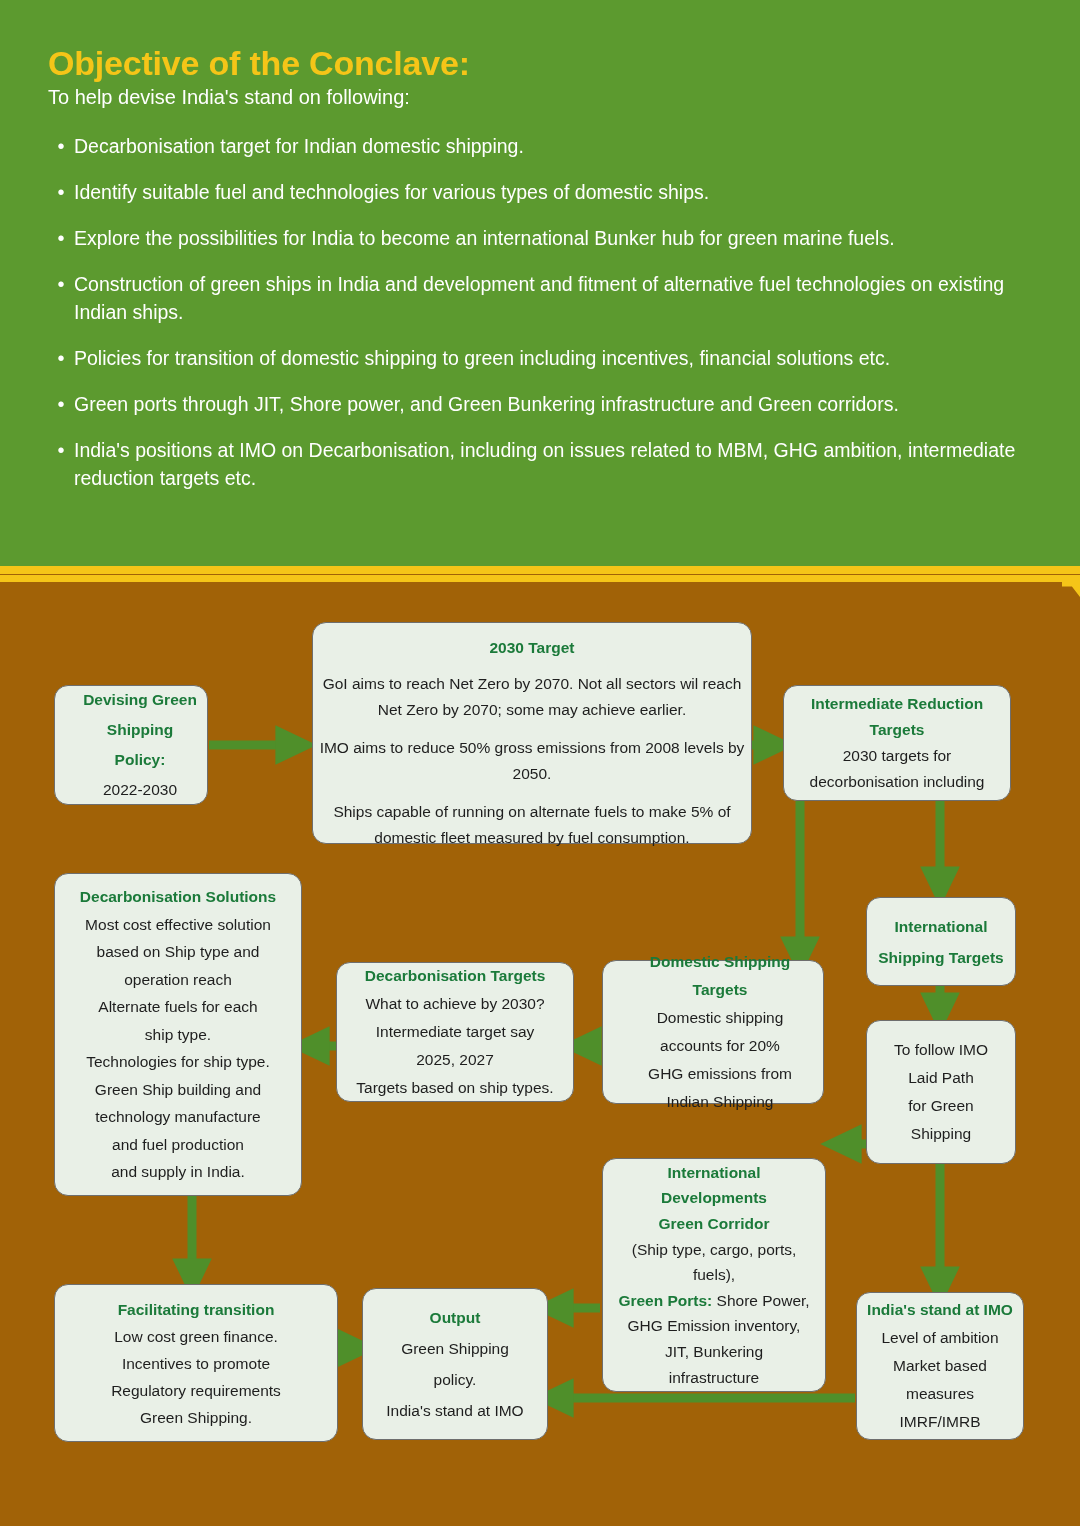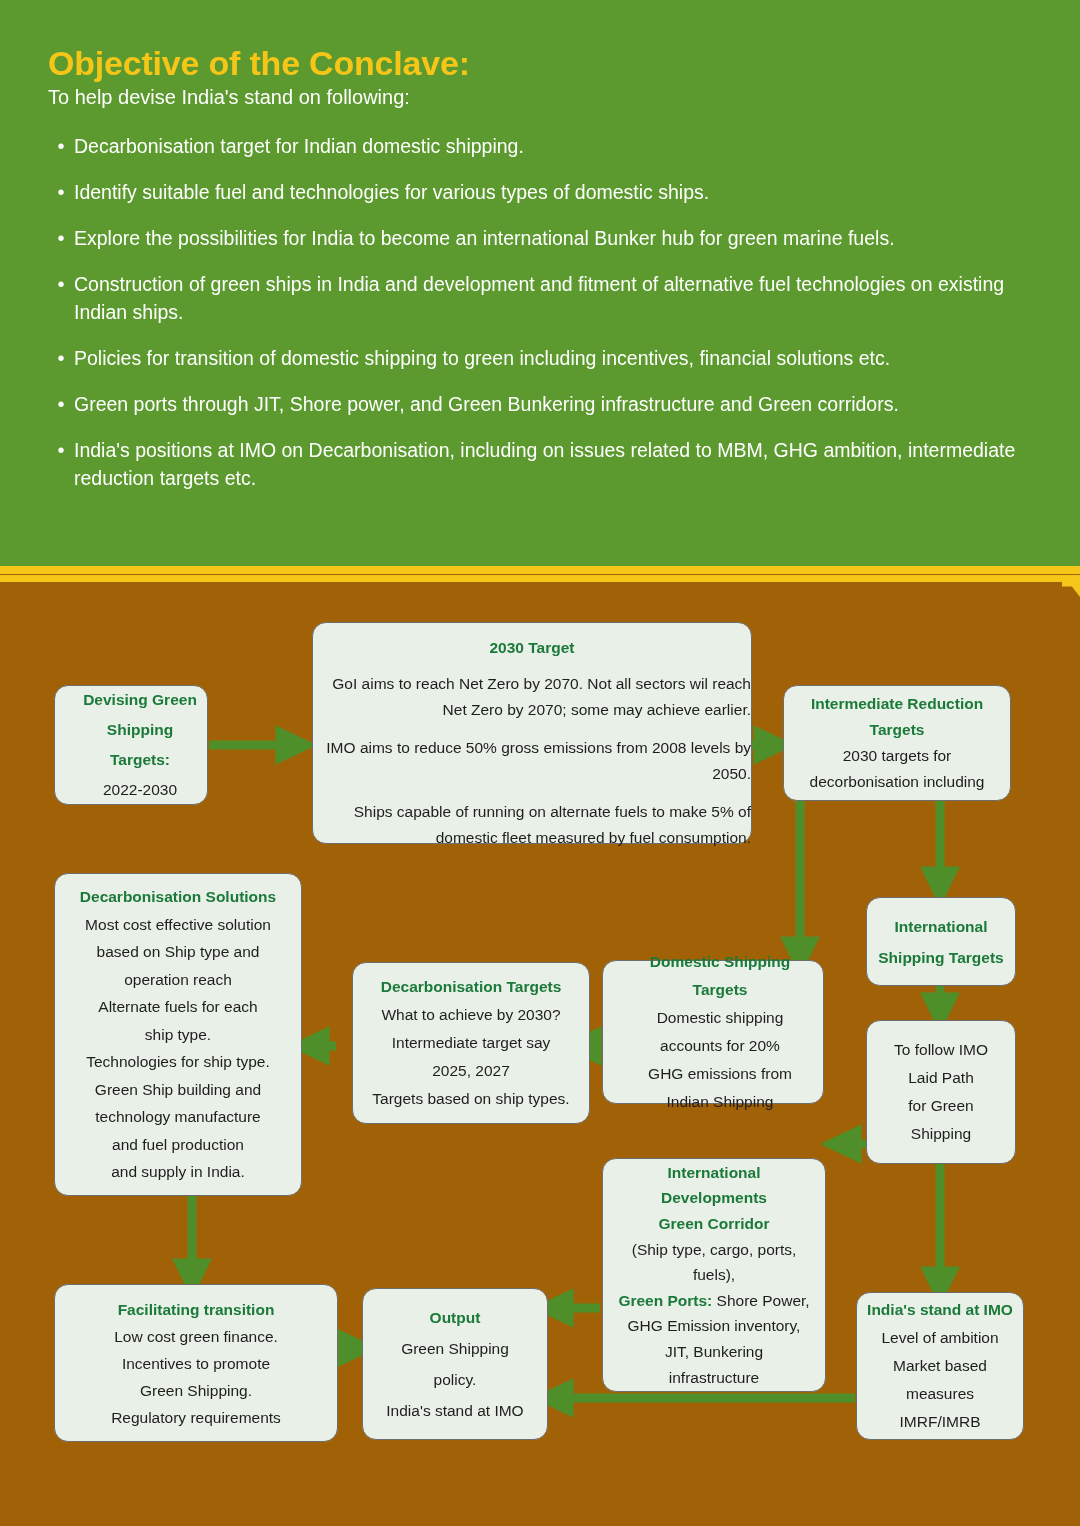--- a/index.html
+++ b/index.html
@@ -112,21 +112,21 @@
     display: flex;
     flex-direction: column;
     justify-content: center;
     padding: 6px 10px;
   }
   .node .t-head {
     color: #1b7a3a;
     font-weight: bold;
   }
   .node p { margin: 0; }
-  .node .para { text-align: right; margin-bottom: 12px; }
+  .node .para { text-align: center; margin-bottom: 12px; }
   .node .para:last-child { margin-bottom: 0; }
 
   
   #arrows {
     position: absolute;
     left: 0; top: 0;
     width: 1080px; height: 938px;
     z-index: 1;
   }
 </style>
@@ -210,21 +210,21 @@
         <line x1="338" y1="760" x2="358" y2="760"></line>
 
         <line x1="600" y1="720" x2="552" y2="720"></line>
 
         <path d="M855,810 L552,810"></path>
       </g>
     </svg>
 
     <div class="node" style="left:54px; top:97px; width:154px; height:120px; line-height:30px;padding-left:28px;">
       <p class="t-head">Devising Green</p>
-      <p class="t-head">Shipping Targets:</p>
+      <p class="t-head">Shipping Policy:</p>
       <p>2022-2030</p>
     </div>
 
     <div class="node" style="left:312px; top:34px; width:440px; height:222px; justify-content:flex-start; padding:12px 0;">
       <p class="t-head" style="margin-bottom:10px;">2030 Target</p>
       <p class="para">GoI aims to reach Net Zero by 2070. Not all sectors wil reach Net Zero by 2070; some may achieve earlier.</p>
       <p class="para">IMO aims to reduce 50% gross emissions from 2008 levels by 2050.</p>
       <p class="para">Ships capable of running on alternate fuels to make 5% of domestic fleet measured by fuel consumption.</p>
     </div>
 
@@ -248,21 +248,21 @@
     </div>
 
     <div class="node" style="left:602px; top:372px; width:222px; height:144px; line-height:28px;padding-left:24px;">
       <p class="t-head">Domestic Shipping Targets</p>
       <p>Domestic shipping</p>
       <p>accounts for 20%</p>
       <p>GHG emissions from</p>
       <p>Indian Shipping</p>
     </div>
 
-    <div class="node" style="left:352px; top:374px; width:238px; height:162px; line-height:28px;">
+    <div class="node" style="left:336px; top:374px; width:238px; height:140px; line-height:28px;">
       <p class="t-head">Decarbonisation Targets</p>
       <p>What to achieve by 2030?</p>
       <p>Intermediate target say</p>
       <p>2025, 2027</p>
       <p>Targets based on ship types.</p>
     </div>
 
     <div class="node" style="left:54px; top:285px; width:248px; height:323px; line-height:27.5px;">
       <p class="t-head">Decarbonisation Solutions</p>
       <p>Most cost effective solution</p>
@@ -286,22 +286,22 @@
       <p><span class="t-head">Green Ports:</span><span> Shore Power,</span></p>
       <p>GHG Emission inventory,</p>
       <p>JIT, Bunkering</p>
       <p>infrastructure</p>
     </div>
 
     <div class="node" style="left:54px; top:696px; width:284px; height:158px; line-height:27px;">
       <p class="t-head">Facilitating transition</p>
       <p>Low cost green finance.</p>
       <p>Incentives to promote</p>
+      <p>Regulatory requirements</p>
       <p>Green Shipping.</p>
-      <p>Regulatory requirements</p>
     </div>
 
     <div class="node" style="left:362px; top:700px; width:186px; height:152px; line-height:31px;">
       <p class="t-head">Output</p>
       <p>Green Shipping</p>
       <p>policy.</p>
       <p>India's stand at IMO</p>
     </div>
 
     <div class="node" style="left:856px; top:704px; width:168px; height:148px; line-height:28px;">

